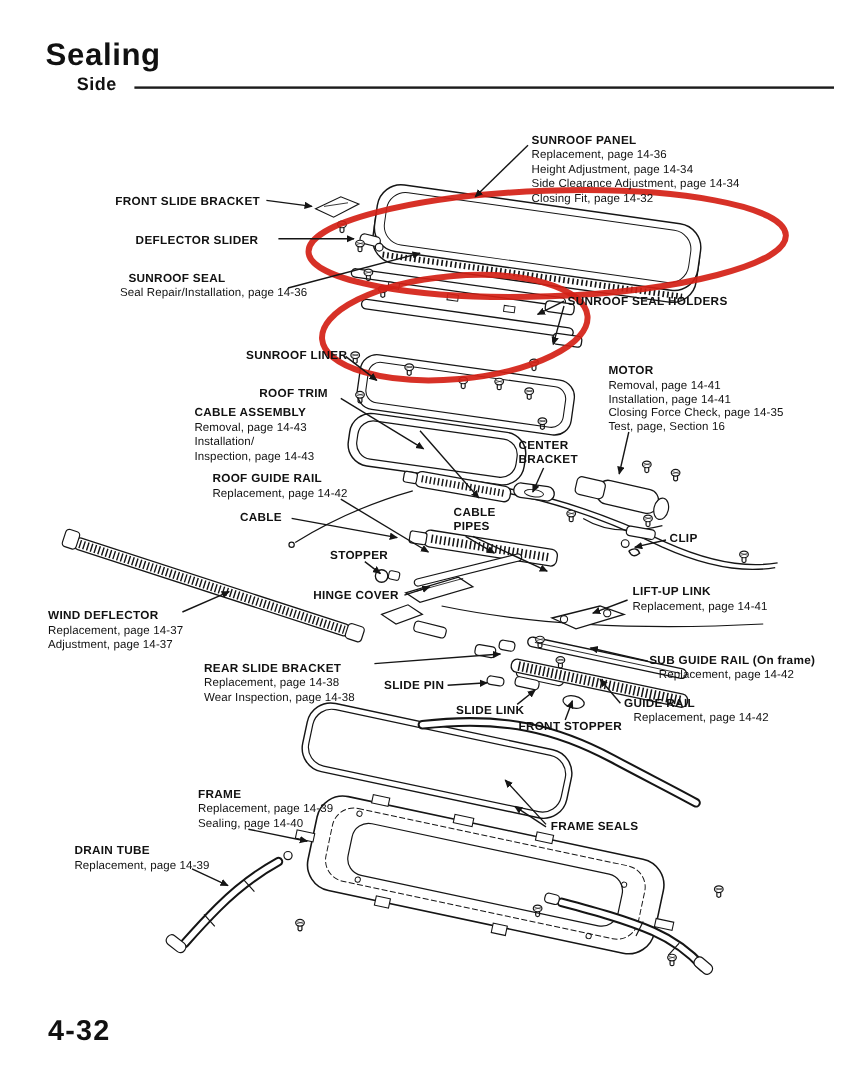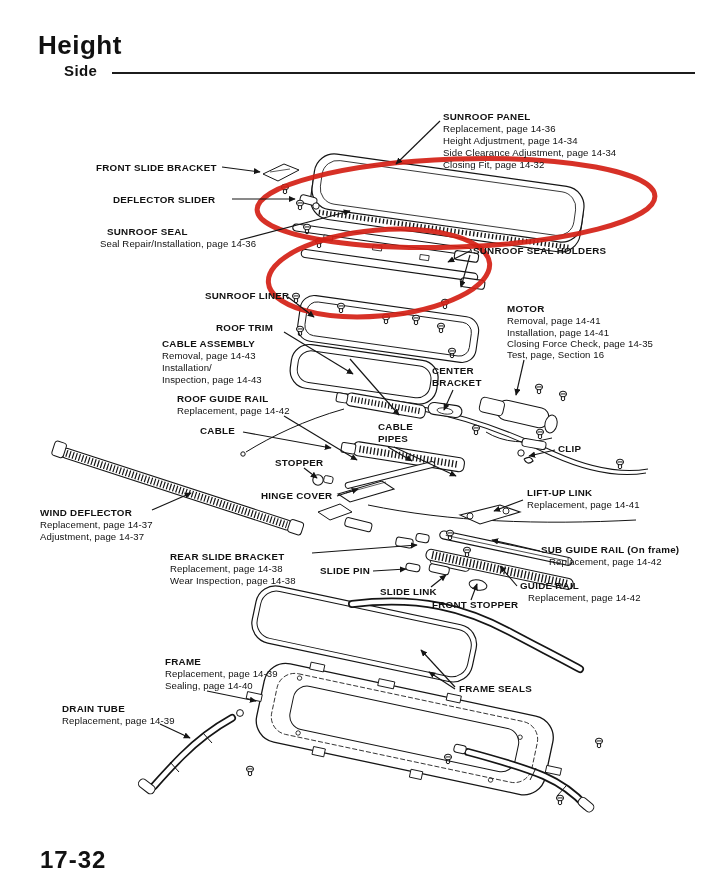--- a/index.html
+++ b/index.html
@@ -28,21 +28,21 @@
   .ink{stroke:#151515;fill:none;}
   .inkf{stroke:#151515;fill:#ffffff;}
   .leader{stroke:#151515;stroke-width:1.15;fill:none;marker-end:url(#arr);}
   .tube{stroke:#151515;stroke-width:8;fill:none;stroke-linecap:round;}
   .tubein{stroke:#ffffff;stroke-width:4.6;fill:none;stroke-linecap:round;}
   .redmark{stroke:#d42015;stroke-width:5;fill:none;opacity:.92;}
 </style>
 </head>
 <body>
 
-<div class="page-title">Height</div>
+<div class="page-title">Sealing</div>
 <div class="index-label">Side</div>
 <div class="index-rule"></div>
 
 <svg width="717" height="888" viewBox="0 0 717 888">
   <defs>
     <marker id="arr" markerWidth="8" markerHeight="8" refX="5.4" refY="2.7" orient="auto">
       <path d="M0,0 L6,2.7 L0,5.4 Z" fill="#151515"></path>
     </marker>
     <g id="boltsym">
       <ellipse cx="0" cy="0" rx="3.6" ry="2.8" fill="#fff" stroke="#151515" stroke-width="1"></ellipse>
@@ -358,13 +358,13 @@
       <text class="ls" x="165" y="689">Sealing, page 14-40</text>
     </g>
     <text class="lt" x="459" y="692">FRAME SEALS</text>
     <g>
       <text class="lt" x="62" y="712">DRAIN TUBE</text>
       <text class="ls" x="62" y="724">Replacement, page 14-39</text>
     </g>
   </g>
 </svg>
 
-<div class="page-number">17-32</div>
+<div class="page-number">4-32</div>
 
 </body></html>

